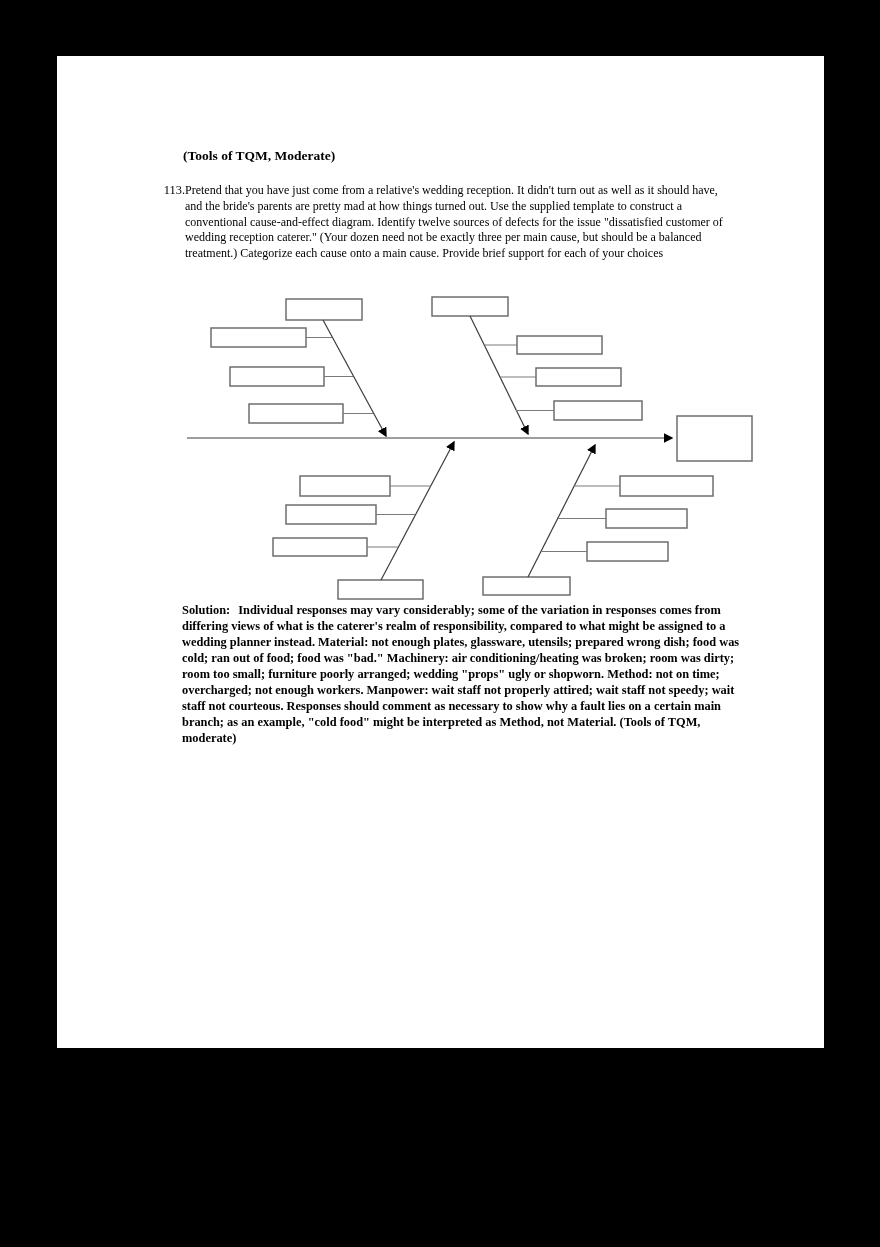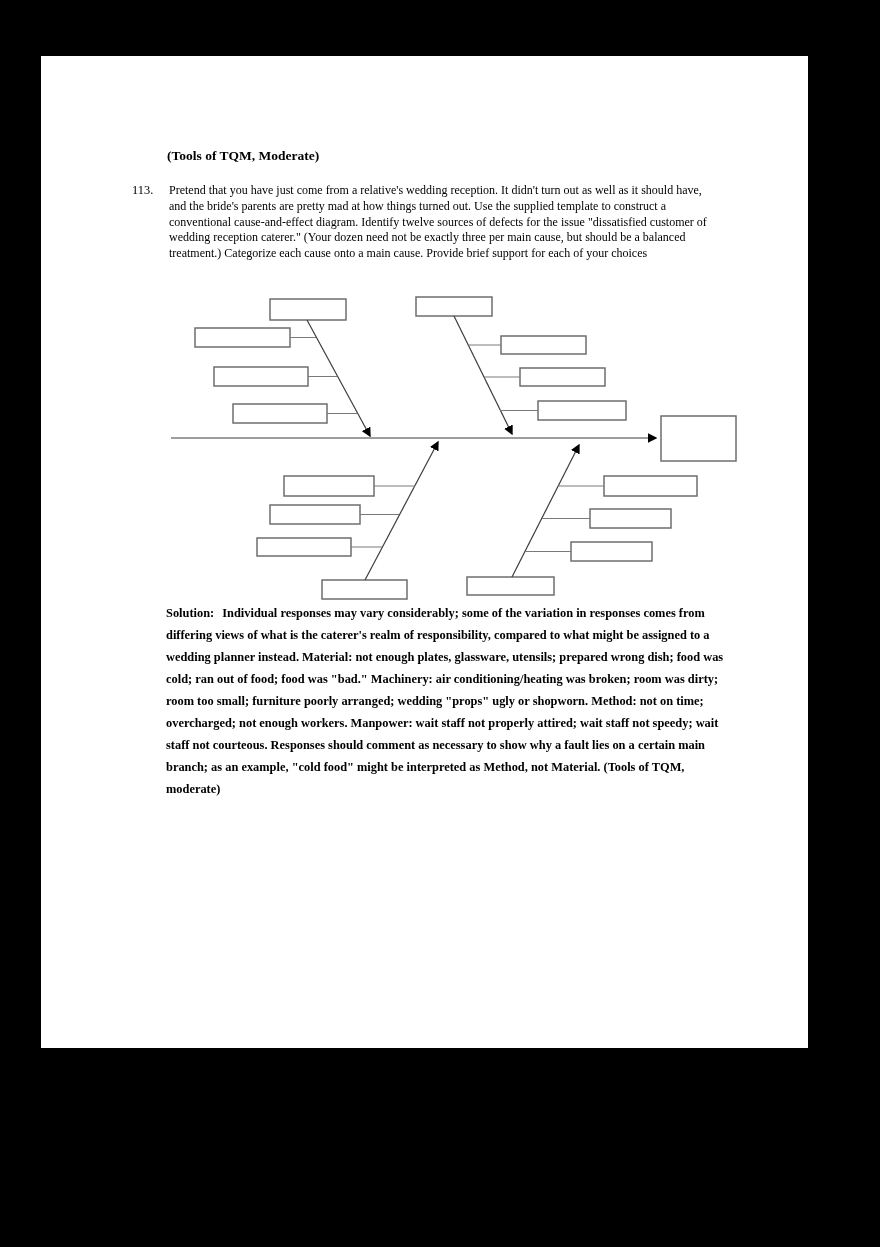--- a/index.html
+++ b/index.html
@@ -6,21 +6,21 @@
   html, body { background: #000; }
   body {
     width: 880px; height: 1247px;
     position: relative;
     font-family: "Liberation Serif", "DejaVu Serif", serif;
     color: #000;
     overflow: hidden;
   }
   .page {
     position: absolute;
-    left: 41px; top: 56px;
+    left: 57px; top: 56px;
     width: 767px; height: 992px;
     background: #fff;
   }
   .heading {
     position: absolute;
     left: 126px; top: 92px;
     font-weight: bold;
     font-size: 13.5px;
     white-space: nowrap;
   }
@@ -28,41 +28,42 @@
     position: absolute;
     left: 91px; top: 127px;
     display: flex;
     align-items: flex-start;
   }
   .qnum {
     width: 37px;
     font-size: 12.4px;
     line-height: 15.8px;
     flex: 0 0 auto;
+    text-align: right;
   }
   .qtext {
     width: 545px;
     font-size: 12px;
     line-height: 15.8px;
   }
   .fishbone {
     position: absolute;
     left: 126px; top: 238px;
     width: 575px; height: 310px;
   }
   .fb-box  { fill: #ffffff; stroke: #6e6e6e; stroke-width: 1.5; }
   .fb-line { stroke: #3c3c3c; stroke-width: 1.2; fill: none; }
   .fb-conn { stroke: #7a7a7a; stroke-width: 1; fill: none; }
   .solution {
     position: absolute;
     left: 125px; top: 546px;
     width: 566px;
     font-weight: bold;
     font-size: 12.4px;
-    line-height: 22px;
+    line-height: 16px;
   }
   .sol-label { margin-right: 8px; }
 </style>
 </head>
 <body>
 
 <div class="page">
 
   <div class="heading">(Tools of TQM, Moderate)</div>
 

